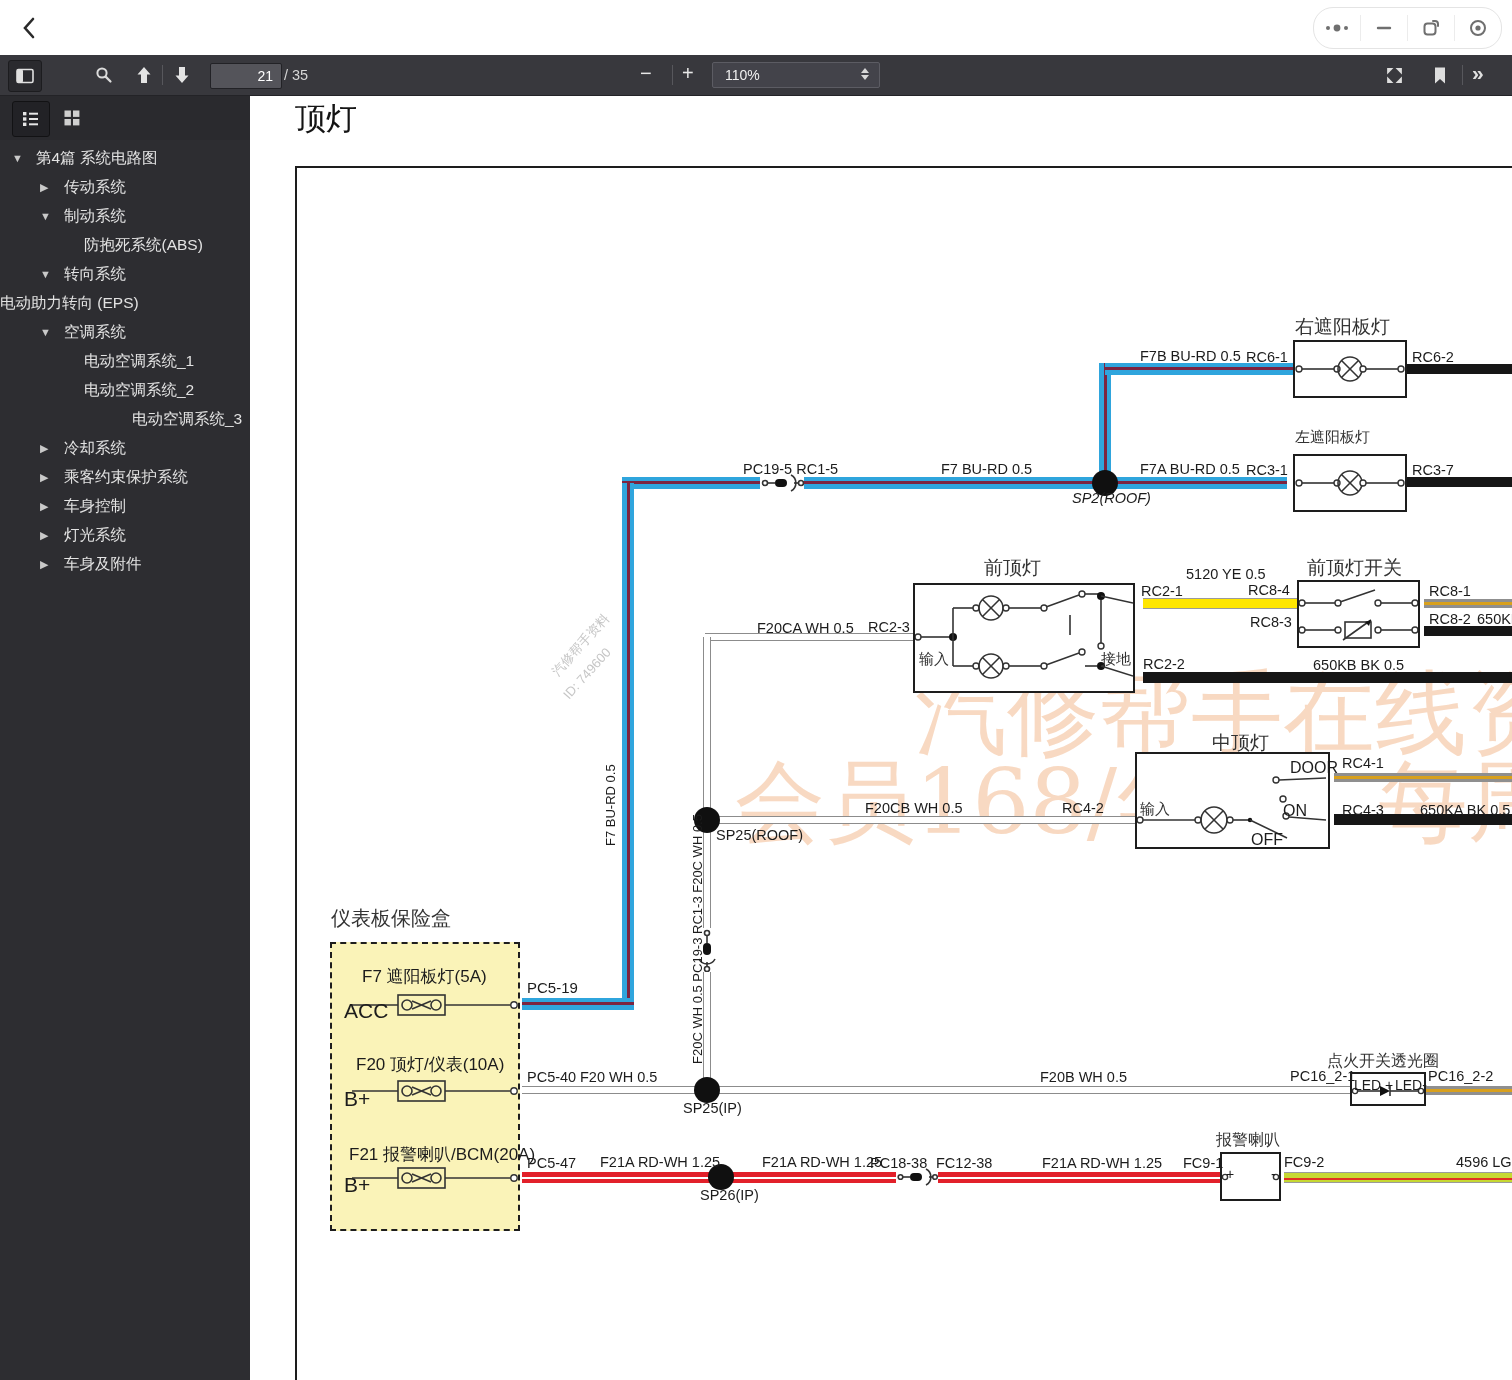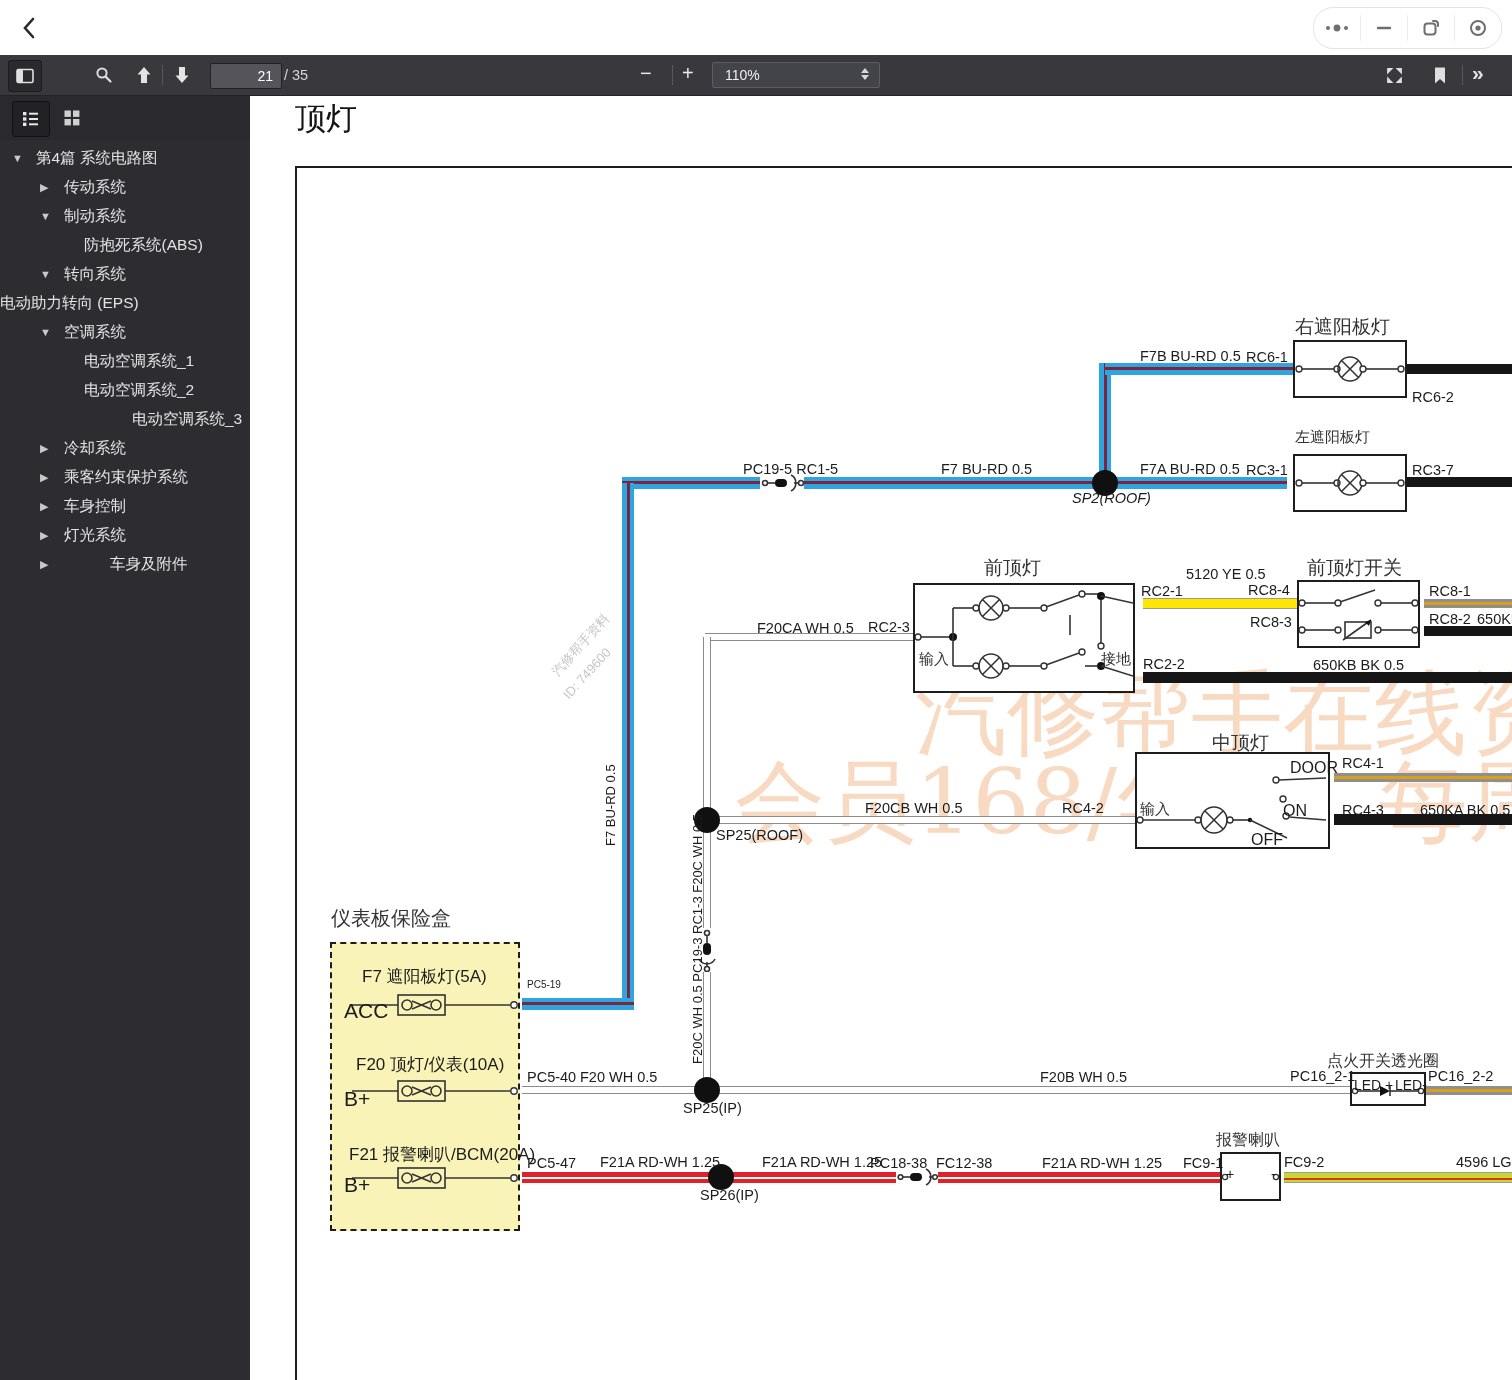--- a/index.html
+++ b/index.html
@@ -245,21 +245,21 @@
         <div class="tree-row" style="padding-left: 40px;">
           <span class="tri">▶</span>
           <span class="lbl" style="max-width: 176px;">车身控制</span>
         </div>
         <div class="tree-row" style="padding-left: 40px;">
           <span class="tri">▶</span>
           <span class="lbl" style="max-width: 176px;">灯光系统</span>
         </div>
         <div class="tree-row" style="padding-left: 40px;">
           <span class="tri">▶</span>
-          <span class="lbl" style="max-width: 176px; margin-left: 46px;">车身及附件</span>
+          <span class="lbl" style="max-width: 176px;">车身及附件</span>
         </div>
       </div>
   </div>
 
   <div class="content"></div>
   <div class="pagetitle">顶灯</div>
   <div class="frame"></div>
 
   <div class="wm" style="left:915px;top:652px;font-size:92px;">汽修帮手在线资</div>
   <div class="wm" style="left:735px;top:742px;font-size:90px;">会员168/年</div>
@@ -473,21 +473,21 @@
           <line x1="80" y1="238" x2="99" y2="230" class="st"></line>
         <line x1="113" y1="234" x2="180" y2="234" class="st"></line>
           <circle cx="182" cy="234" r="3.2" class="pinc"></circle>
       </g>
     </svg>
   </div>
 
   <div id="labels-layer">
       <span class="lab cn" style="left: 1295px; top: 314px; font-size: 19px;">右遮阳板灯</span>
       <span class="lab" style="left: 1246px; top: 349px; font-size: 14.5px;">RC6-1</span>
-      <span class="lab" style="left: 1412px; top: 349px; font-size: 14.5px; margin-top: 40px;">RC6-2</span>
+      <span class="lab" style="left: 1412px; top: 349px; font-size: 14.5px;">RC6-2</span>
       <span class="lab" style="left: 1140px; top: 348px; font-size: 14.5px;">F7B BU-RD 0.5</span>
       <span class="lab cn" style="left: 1295px; top: 428px; font-size: 15px;">左遮阳板灯</span>
       <span class="lab" style="left: 1246px; top: 462px; font-size: 14.5px;">RC3-1</span>
       <span class="lab" style="left: 1412px; top: 462px; font-size: 14.5px;">RC3-7</span>
       <span class="lab" style="left: 1140px; top: 461px; font-size: 14.5px;">F7A BU-RD 0.5</span>
       <span class="lab" style="left: 743px; top: 461px; font-size: 14.5px;">PC19-5 RC1-5</span>
       <span class="lab" style="left: 941px; top: 461px; font-size: 14.5px;">F7 BU-RD 0.5</span>
       <span class="lab" style="left: 1072px; top: 490px; font-size: 14.5px; font-style: italic;">SP2(ROOF)</span>
       <span class="lab cn" style="left: 984px; top: 555px; font-size: 19px;">前顶灯</span>
       <span class="lab" style="left: 1141px; top: 583px; font-size: 14.5px;">RC2-1</span>
@@ -513,21 +513,21 @@
       <span class="lab" style="left: 1283px; top: 802px; font-size: 16px;">ON</span>
       <span class="lab" style="left: 1342px; top: 802px; font-size: 14.5px;">RC4-3</span>
       <span class="lab" style="left: 1420px; top: 802px; font-size: 14.5px;">650KA BK 0.5</span>
       <span class="lab" style="left: 1251px; top: 831px; font-size: 16px;">OFF</span>
       <span class="lab" style="left: 716px; top: 827px; font-size: 14.5px;">SP25(ROOF)</span>
       <span class="lab rot" style="left: 690px; top: 1064px; font-size: 13px;">F20C WH 0.5 PC19-3 RC1-3  F20C WH 0.5</span>
       <span class="lab rot" style="left: 603px; top: 846px; font-size: 13px;">F7 BU-RD 0.5</span>
       <span class="lab cn" style="left: 331px; top: 905px; font-size: 20px;">仪表板保险盒</span>
       <span class="lab" style="left: 362px; top: 965px; font-size: 17px;">F7 遮阳板灯(5A)</span>
       <span class="lab" style="left: 344px; top: 999px; font-size: 21px; text-align: center;">ACC</span>
-      <span class="lab" style="left: 527px; top: 979px; font-size: 10px;">PC5-19</span>
+      <span class="lab" style="left: 527px; top: 979px; font-size: 15px;">PC5-19</span>
       <span class="lab" style="left: 356px; top: 1053px; font-size: 17px;">F20 顶灯/仪表(10A)</span>
       <span class="lab" style="left: 344px; top: 1087px; font-size: 21px;">B+</span>
       <span class="lab" style="left: 527px; top: 1069px; font-size: 14.5px;">PC5-40</span>
       <span class="lab" style="left: 580px; top: 1069px; font-size: 14.5px;">F20 WH 0.5</span>
       <span class="lab" style="left: 683px; top: 1100px; font-size: 14.5px;">SP25(IP)</span>
       <span class="lab" style="left: 1040px; top: 1069px; font-size: 14.5px;">F20B WH 0.5</span>
       <span class="lab cn" style="left: 1327px; top: 1051px; font-size: 16px;">点火开关透光圈</span>
       <span class="lab" style="left: 1290px; top: 1068px; font-size: 14.5px;">PC16_2-1</span>
       <span class="lab" style="left: 1428px; top: 1068px; font-size: 14.5px;">PC16_2-2</span>
       <span class="lab" style="left: 1354px; top: 1077px; font-size: 14px;">LED +</span>

